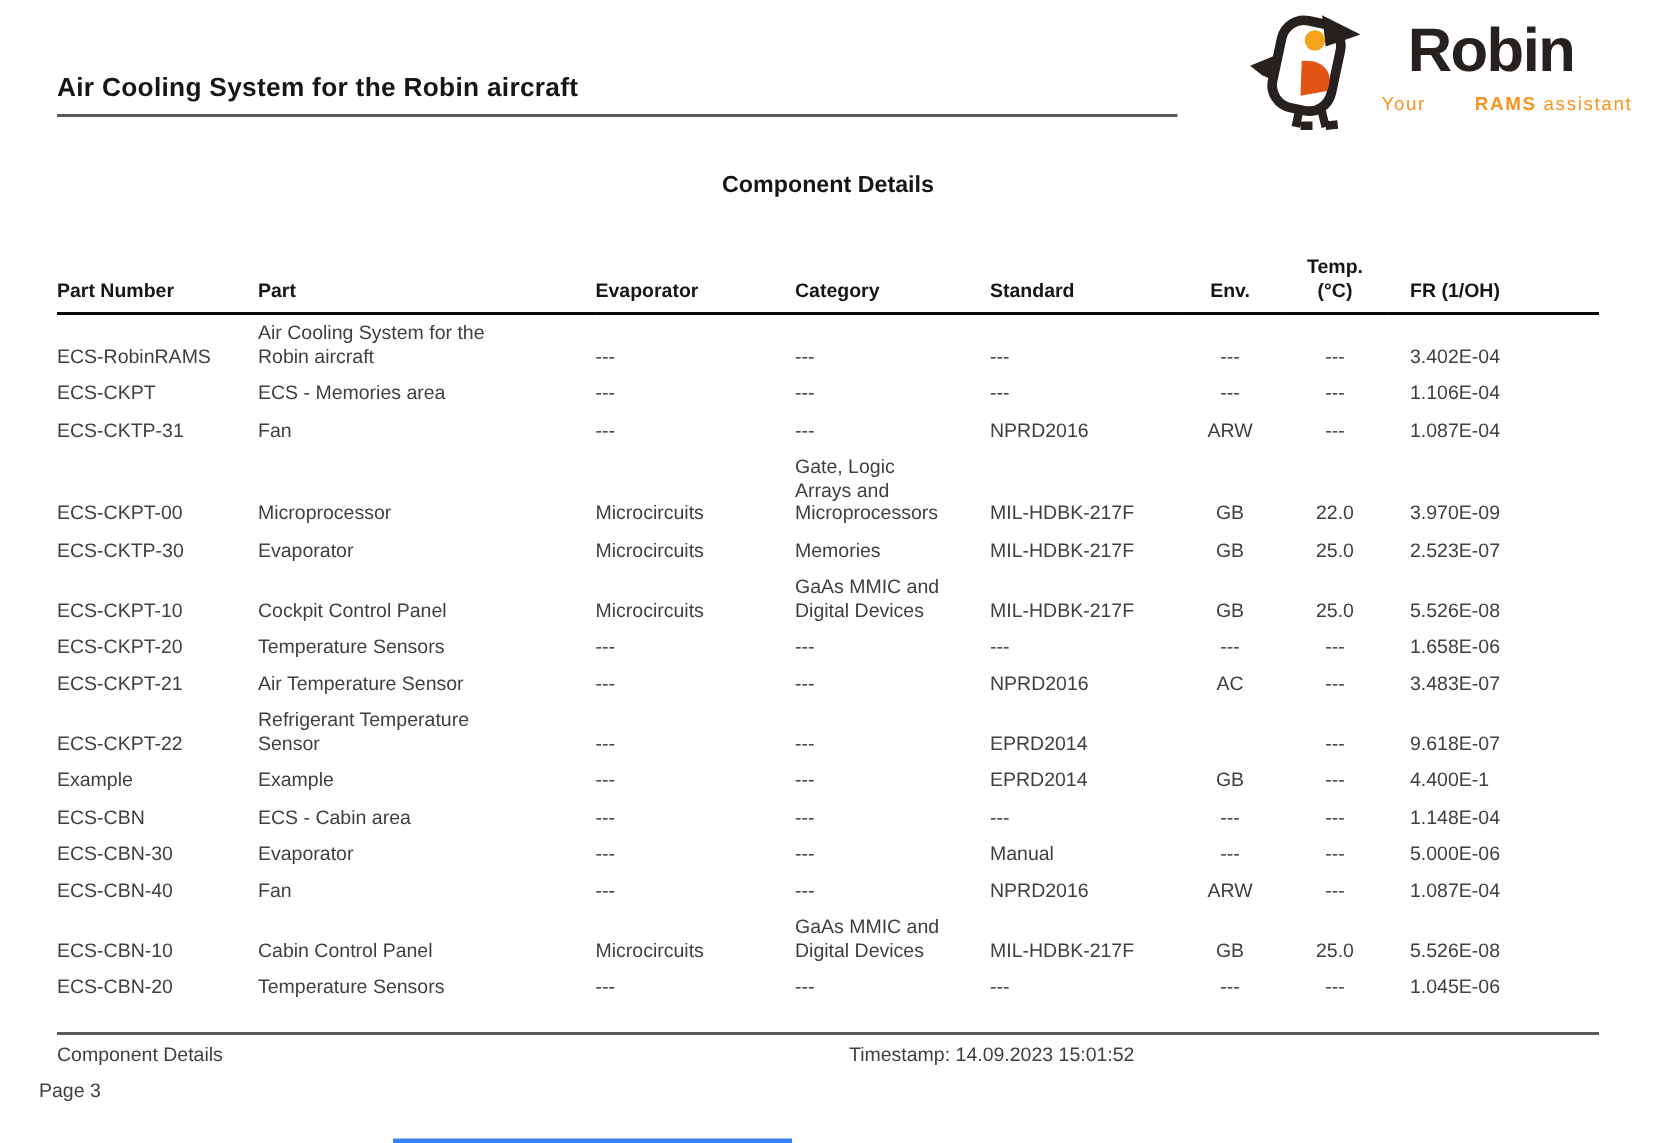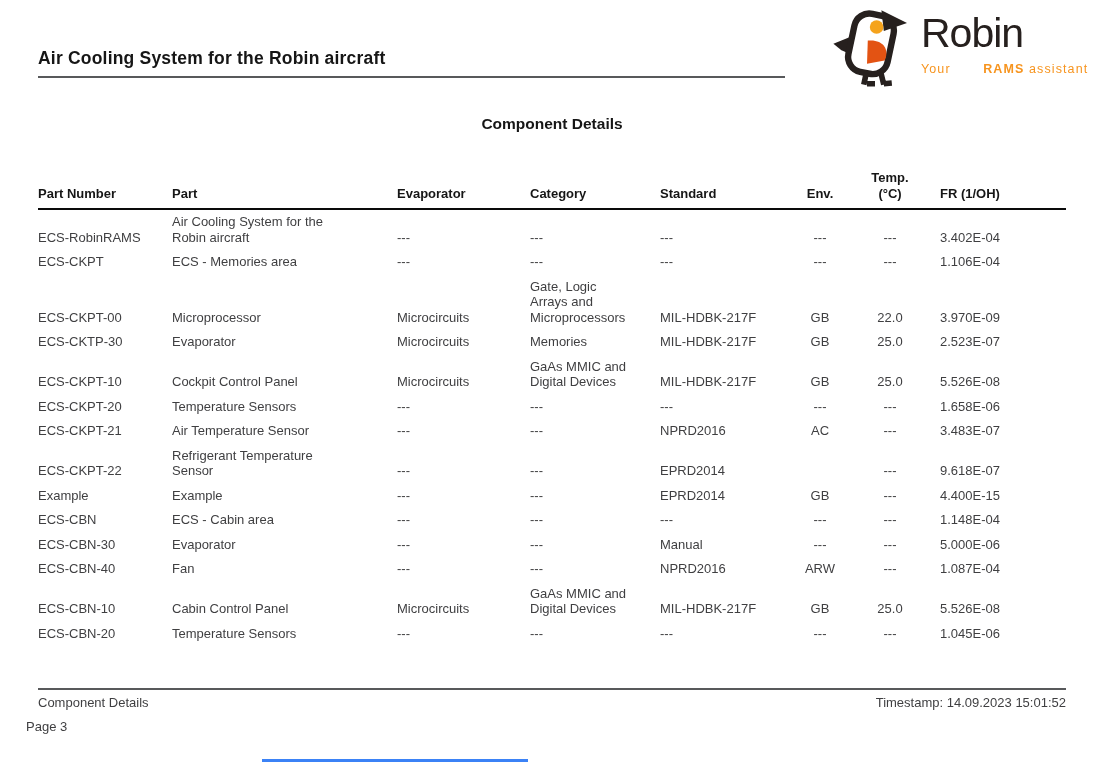--- a/index.html
+++ b/index.html
@@ -16,21 +16,21 @@
     font-family:"Liberation Sans", sans-serif;color:var(--text_body);}
   .abs{position:absolute;}
 
   
   .page-title{left:38px;top:48px;font-size:17.5px;font-weight:bold;color:var(--text_strong);letter-spacing:.2px;}
   .title-rule{left:38px;top:76px;width:747px;height:2px;background:var(--line_gray);}
 
   
   .logo-bird{left:831px;top:7px;width:80px;height:80px;}
   .logo-text{left:921px;top:13px;width:146px;text-align:left;}
-  .brand{font-size:41px;font-weight:400;color:var(--logo_dark);letter-spacing:-1px;line-height:1;}
+  .brand{font-size:41px;font-weight:700;color:var(--logo_dark);letter-spacing:-1px;line-height:1;text-align:center;}
   .tagline{margin-top:8px;font-size:12.5px;color:var(--accent_orange);letter-spacing:1.1px;white-space:nowrap;}
   .tagline b{font-weight:bold;margin-left:28px;}
 
   
   .section-title{left:0;top:115px;width:1104px;text-align:center;font-size:15.5px;font-weight:bold;color:var(--text_strong);}
 
   
   .table-wrap{left:38px;top:170px;width:1028px;}
   table{border-collapse:collapse;table-layout:fixed;width:1028px;font-size:13px;}
   col.c0{width:134px}col.c1{width:225px}col.c2{width:133px}col.c3{width:130px}
@@ -38,21 +38,21 @@
   th{font-weight:bold;color:var(--text_strong);text-align:left;vertical-align:bottom;
      padding:0 8px 6px 0;border-bottom:2.5px solid #0a0a0a;white-space:pre-line;line-height:16px;}
   td{vertical-align:bottom;padding:4px 8px 5px 0;line-height:15.5px;white-space:pre-line;color:var(--text_body);}
   th.c5,td.c5,th.c6,td.c6{text-align:center;padding-right:0;}
   th.c7,td.c7{padding-left:15px;padding-right:0;}
 
   
   .footer-rule{left:38px;top:688px;width:1028px;height:2px;background:var(--line_gray);}
   .footer-report{left:38px;top:695px;font-size:13px;}
   .footer-page{left:26px;top:719px;font-size:13px;}
-  .footer-timestamp{left:566px;top:695px;width:500px;text-align:right;font-size:13px;}
+  .footer-timestamp{left:566px;top:695px;width:500px;font-size:13px;}
   .footer-copyright{left:566px;top:764px;width:500px;text-align:right;font-size:11.5px;}
 
   .bottom-blue-line{left:262px;top:759px;width:266px;height:2.5px;background:#3B82F6;}
 </style>
 </head>
 <body>
 
 <div class="abs page-title">Air Cooling System for the Robin aircraft</div>
 <div class="abs title-rule"></div>
 
@@ -114,20 +114,30 @@
           <td class="c0">ECS-CKPT</td>
           <td class="c1">ECS - Memories area</td>
           <td class="c2">---</td>
           <td class="c3">---</td>
           <td class="c4">---</td>
           <td class="c5">---</td>
           <td class="c6">---</td>
           <td class="c7">1.106E-04</td>
         </tr>
         <tr>
+          <td class="c0">ECS-CKTP-31</td>
+          <td class="c1">Fan</td>
+          <td class="c2">---</td>
+          <td class="c3">---</td>
+          <td class="c4">NPRD2016</td>
+          <td class="c5">ARW</td>
+          <td class="c6">---</td>
+          <td class="c7">1.087E-04</td>
+        </tr>
+        <tr>
           <td class="c0">ECS-CKPT-00</td>
           <td class="c1">Microprocessor</td>
           <td class="c2">Microcircuits</td>
           <td class="c3">Gate, Logic
 Arrays and
 Microprocessors</td>
           <td class="c4">MIL-HDBK-217F</td>
           <td class="c5">GB</td>
           <td class="c6">22.0</td>
           <td class="c7">3.970E-09</td>
@@ -185,21 +195,21 @@
           <td class="c7">9.618E-07</td>
         </tr>
         <tr>
           <td class="c0">Example</td>
           <td class="c1">Example</td>
           <td class="c2">---</td>
           <td class="c3">---</td>
           <td class="c4">EPRD2014</td>
           <td class="c5">GB</td>
           <td class="c6">---</td>
-          <td class="c7">4.400E-15</td>
+          <td class="c7">4.400E-1</td>
         </tr>
         <tr>
           <td class="c0">ECS-CBN</td>
           <td class="c1">ECS - Cabin area</td>
           <td class="c2">---</td>
           <td class="c3">---</td>
           <td class="c4">---</td>
           <td class="c5">---</td>
           <td class="c6">---</td>
           <td class="c7">1.148E-04</td>

